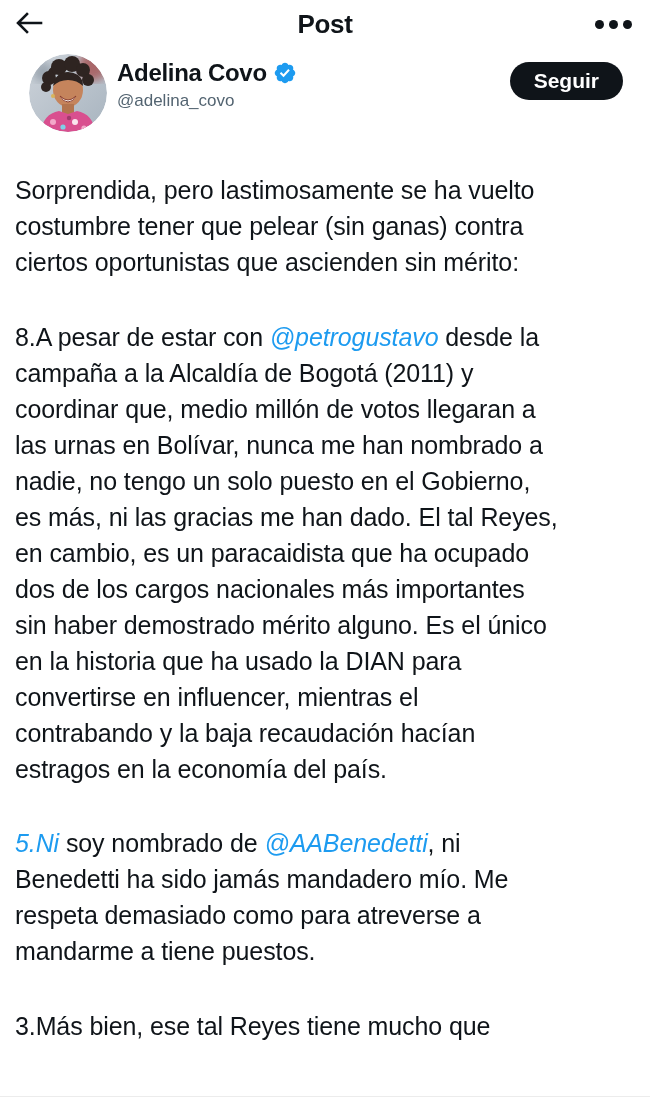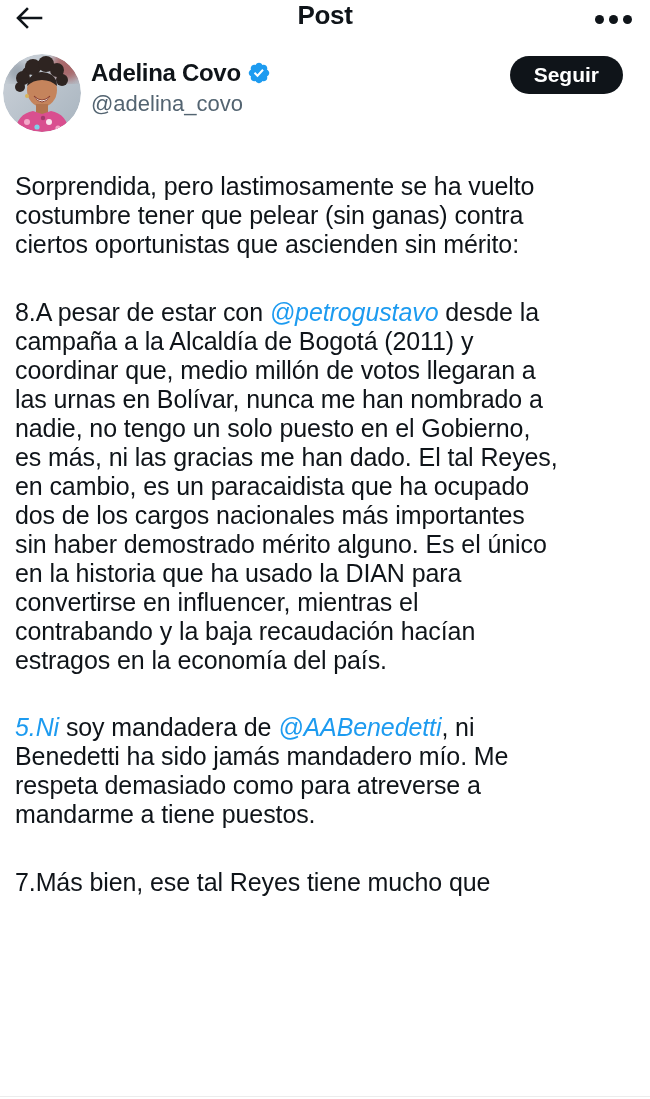--- a/index.html
+++ b/index.html
@@ -9,21 +9,21 @@
     font-family: "Liberation Sans", sans-serif;
     color: #0f1419;
     overflow: hidden;
     position: relative;
   }
   
   .header {
     position: relative;
     height: 48px;
     display: flex;
-    align-items: flex-start;
+    align-items: center;
   }
   .icon-btn {
     width: 38px; height: 38px;
     display: flex; align-items: center; justify-content: center;
     border: none; background: transparent; padding: 0;
     cursor: pointer;
   }
   .back-btn { margin-left: 10px; }
   .header-title {
     position: absolute;
@@ -37,21 +37,21 @@
   .more-btn { margin-left: auto; margin-right: 18px; }
   .dots { display: flex; gap: 5px; }
   .dots span {
     width: 9px; height: 9px; border-radius: 50%;
     background: #0f1419; display: block;
   }
   
   .profile-row {
     display: flex;
     align-items: flex-start;
-    padding: 6px 15px 0 3px;
+    padding: 6px 15px 0 29px;
   }
   .avatar {
     width: 78px; height: 78px;
     border-radius: 50%;
     overflow: hidden;
     flex: 0 0 auto;
     cursor: pointer;
   }
   .profile-info {
     margin-left: 10px;
@@ -62,46 +62,46 @@
     display: flex; align-items: center;
     cursor: pointer;
   }
   .display-name {
     font-size: 24px;
     font-weight: 700;
     letter-spacing: -0.3px;
   }
   .verified { margin-left: 6px; display: inline-flex; }
   .handle {
-    font-size: 22px;
+    font-size: 17px;
     color: #536471;
     margin-top: 4px;
     cursor: pointer;
   }
   .follow-btn {
     margin-left: auto;
     margin-right: 12px;
-    margin-top: 2px;
+    margin-top: 8px;
     height: 38px;
     padding: 0 24px;
     border: none;
     border-radius: 19px;
     background: var(--follow-bg, #0f1419);
     color: #ffffff;
     font-family: "Liberation Sans", sans-serif;
     font-size: 21px;
     font-weight: 700;
     cursor: pointer;
   }
   
   .tweet-body {
     margin-top: 40px;
     padding: 0 15px;
     font-size: 25px;
-    line-height: 29px;
+    line-height: 36px;
     letter-spacing: -0.1px;
     color: #0f1419;
   }
   .tweet-body p {
     margin: 0 0 38.5px 0;
     white-space: pre-line;
   }
   .tweet-body .link {
     color: var(--link-color, #1d9bf0);
     cursor: pointer;
@@ -205,20 +205,20 @@
 las urnas en Bolívar, nunca me han nombrado a
 nadie, no tengo un solo puesto en el Gobierno,
 es más, ni las gracias me han dado. El tal Reyes,
 en cambio, es un paracaidista que ha ocupado
 dos de los cargos nacionales más importantes
 sin haber demostrado mérito alguno. Es el único
 en la historia que ha usado la DIAN para
 convertirse en influencer, mientras el
 contrabando y la baja recaudación hacían
 estragos en la economía del país.</span></p>
-    <p><span class="link">5.Ni</span><span> soy mandadera de </span><span class="link">@AABenedetti</span><span>, ni
+    <p><span class="link">5.Ni</span><span> soy nombrado de </span><span class="link">@AABenedetti</span><span>, ni
 Benedetti ha sido jamás mandadero mío. Me
 respeta demasiado como para atreverse a
 mandarme a tiene puestos.</span></p>
-    <p><span>7.Más bien, ese tal Reyes tiene mucho que</span></p>
+    <p><span>3.Más bien, ese tal Reyes tiene mucho que</span></p>
   </div>
 
 <div class="bottom-hairline"></div>
 
 </body></html>

